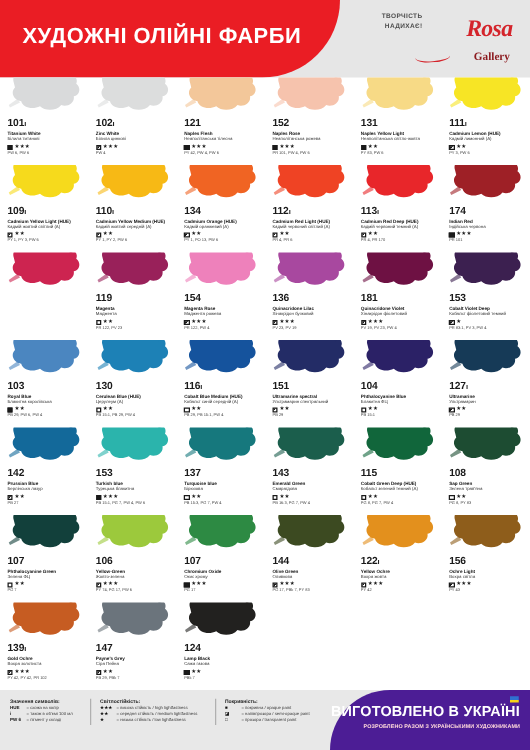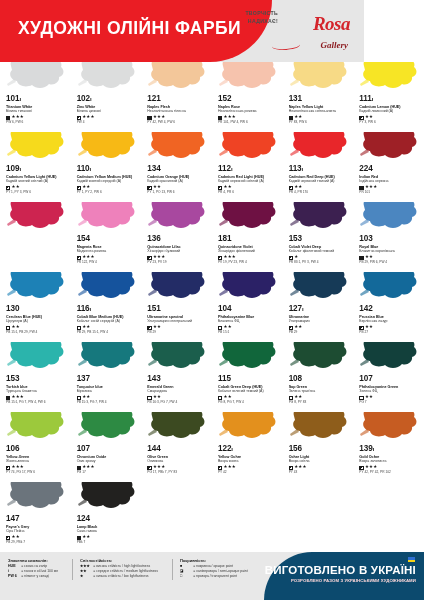--- a/index.html
+++ b/index.html
@@ -5,21 +5,21 @@
   html,body{margin:0;padding:0;}
   body{
     width:424px;height:600px;
     background:#ffffff;
     font-family:"Liberation Sans", sans-serif;
     overflow:hidden;
     position:relative;
   }
   
   .header{
-    position:relative;height:62px;width:364px;
+    position:relative;height:62px;width:424px;
     background:#e6e6e6;
     overflow:hidden;
   }
   .header-red{
     position:absolute;left:0;top:0;
     width:272px;height:62px;
     background:#ea1d24;
     border-bottom-right-radius:62px 62px;
   }
   .header-title{
@@ -49,21 +49,20 @@
     font-family:"Liberation Serif", serif;
     font-style:italic;
     font-weight:bold;
     font-size:19px;
     color:#d4242b;
     letter-spacing:-0.5px;
   }
   .brand-gallery{
     position:absolute;right:10px;top:30px;
     font-family:"Liberation Serif", serif;
-    font-style:italic;
     font-weight:bold;
     font-size:9px;
     color:#8c1a1f;
   }
   .brand-swoosh{
     position:absolute;right:58px;top:31px;
     width:28px;height:8px;
     border-bottom:1.6px solid #d4242b;
     border-radius:0 0 50% 50%;
     transform:rotate(-4deg);
@@ -156,21 +155,21 @@
     white-space:nowrap;
   }
   .legend-key{
     font-size:3.6px;font-weight:bold;color:#111111;
     min-width:11px;display:inline-block;
   }
   .legend-text{font-size:3.4px;color:#3a3a3a;}
   .footer-red{
     position:absolute;right:0;top:0;
     width:160px;height:48px;
-    background:#0c4a6e;
+    background:#4c1d95;
     border-top-left-radius:48px 48px;
   }
   .footer-red-t1{
     position:absolute;right:8px;top:12px;
     color:#ffffff;font-size:11.5px;font-weight:bold;
     letter-spacing:0.2px;white-space:nowrap;
   }
   .footer-red-t2{
     position:absolute;right:8px;top:26px;
     color:#ffd9db;font-size:4.3px;font-weight:bold;
@@ -437,39 +436,60 @@
       <div class="swatch">
         <svg viewBox="0 0 62 46" preserveAspectRatio="none">
           <path fill="#9e2026" d="M6,20 C4,14 10,11 15,12 C18,7 26,6 30,10 C36,6 44,8 46,13 C53,12 58,16 56,21 C60,24 59,30 54,31 C55,36 49,40 44,38 C40,43 31,43 27,39 C21,42 13,40 12,35 C6,34 3,28 7,24 Z"></path>
           <path fill="#9e2026" opacity="0.85" d="M44,10 L57,3 L58,5 L46,13 Z"></path>
           <path fill="#9e2026" opacity="0.7" d="M38,9 L50,2 L51,4 L40,12 Z"></path>
           <path fill="#9e2026" opacity="0.55" d="M50,14 L60,9 L61,11 L51,17 Z"></path>
           <path fill="#9e2026" opacity="0.6" d="M9,33 L2,38 L3,40 L11,36 Z"></path>
         </svg>
       </div>
       <div class="info">
-        <div class="code">224</div>
+        <div class="code">174</div>
         <div class="name-en">Indian Red</div>
         <div class="name-ua">Індійська червона</div>
         <div class="marks">
           <span class="opbox full"></span>
           <span class="stars">★★★</span>
         </div>
         <div class="pig">PR 101</div>
       </div>
     </div>
     <div class="cell">
       <div class="swatch">
         <svg viewBox="0 0 62 46" preserveAspectRatio="none">
           <path fill="#cd2450" d="M6,20 C4,14 10,11 15,12 C18,7 26,6 30,10 C36,6 44,8 46,13 C53,12 58,16 56,21 C60,24 59,30 54,31 C55,36 49,40 44,38 C40,43 31,43 27,39 C21,42 13,40 12,35 C6,34 3,28 7,24 Z"></path>
           <path fill="#cd2450" opacity="0.85" d="M44,10 L57,3 L58,5 L46,13 Z"></path>
           <path fill="#cd2450" opacity="0.7" d="M38,9 L50,2 L51,4 L40,12 Z"></path>
           <path fill="#cd2450" opacity="0.55" d="M50,14 L60,9 L61,11 L51,17 Z"></path>
           <path fill="#cd2450" opacity="0.6" d="M9,33 L2,38 L3,40 L11,36 Z"></path>
         </svg>
+      </div>
+    </div>
+    <div class="cell">
+      <div class="swatch">
+        <svg viewBox="0 0 62 46" preserveAspectRatio="none">
+          <path fill="#99215a" d="M6,20 C4,14 10,11 15,12 C18,7 26,6 30,10 C36,6 44,8 46,13 C53,12 58,16 56,21 C60,24 59,30 54,31 C55,36 49,40 44,38 C40,43 31,43 27,39 C21,42 13,40 12,35 C6,34 3,28 7,24 Z"></path>
+          <path fill="#99215a" opacity="0.85" d="M44,10 L57,3 L58,5 L46,13 Z"></path>
+          <path fill="#99215a" opacity="0.7" d="M38,9 L50,2 L51,4 L40,12 Z"></path>
+          <path fill="#99215a" opacity="0.55" d="M50,14 L60,9 L61,11 L51,17 Z"></path>
+          <path fill="#99215a" opacity="0.6" d="M9,33 L2,38 L3,40 L11,36 Z"></path>
+        </svg>
+      </div>
+      <div class="info">
+        <div class="code">119</div>
+        <div class="name-en">Magenta</div>
+        <div class="name-ua">Маджента</div>
+        <div class="marks">
+          <span class="opbox none"></span>
+          <span class="stars">★★</span>
+        </div>
+        <div class="pig">PR 122, PV 23</div>
       </div>
     </div>
     <div class="cell">
       <div class="swatch">
         <svg viewBox="0 0 62 46" preserveAspectRatio="none">
           <path fill="#ee81bb" d="M6,20 C4,14 10,11 15,12 C18,7 26,6 30,10 C36,6 44,8 46,13 C53,12 58,16 56,21 C60,24 59,30 54,31 C55,36 49,40 44,38 C40,43 31,43 27,39 C21,42 13,40 12,35 C6,34 3,28 7,24 Z"></path>
           <path fill="#ee81bb" opacity="0.85" d="M44,10 L57,3 L58,5 L46,13 Z"></path>
           <path fill="#ee81bb" opacity="0.7" d="M38,9 L50,2 L51,4 L40,12 Z"></path>
           <path fill="#ee81bb" opacity="0.55" d="M50,14 L60,9 L61,11 L51,17 Z"></path>
           <path fill="#ee81bb" opacity="0.6" d="M9,33 L2,38 L3,40 L11,36 Z"></path>

